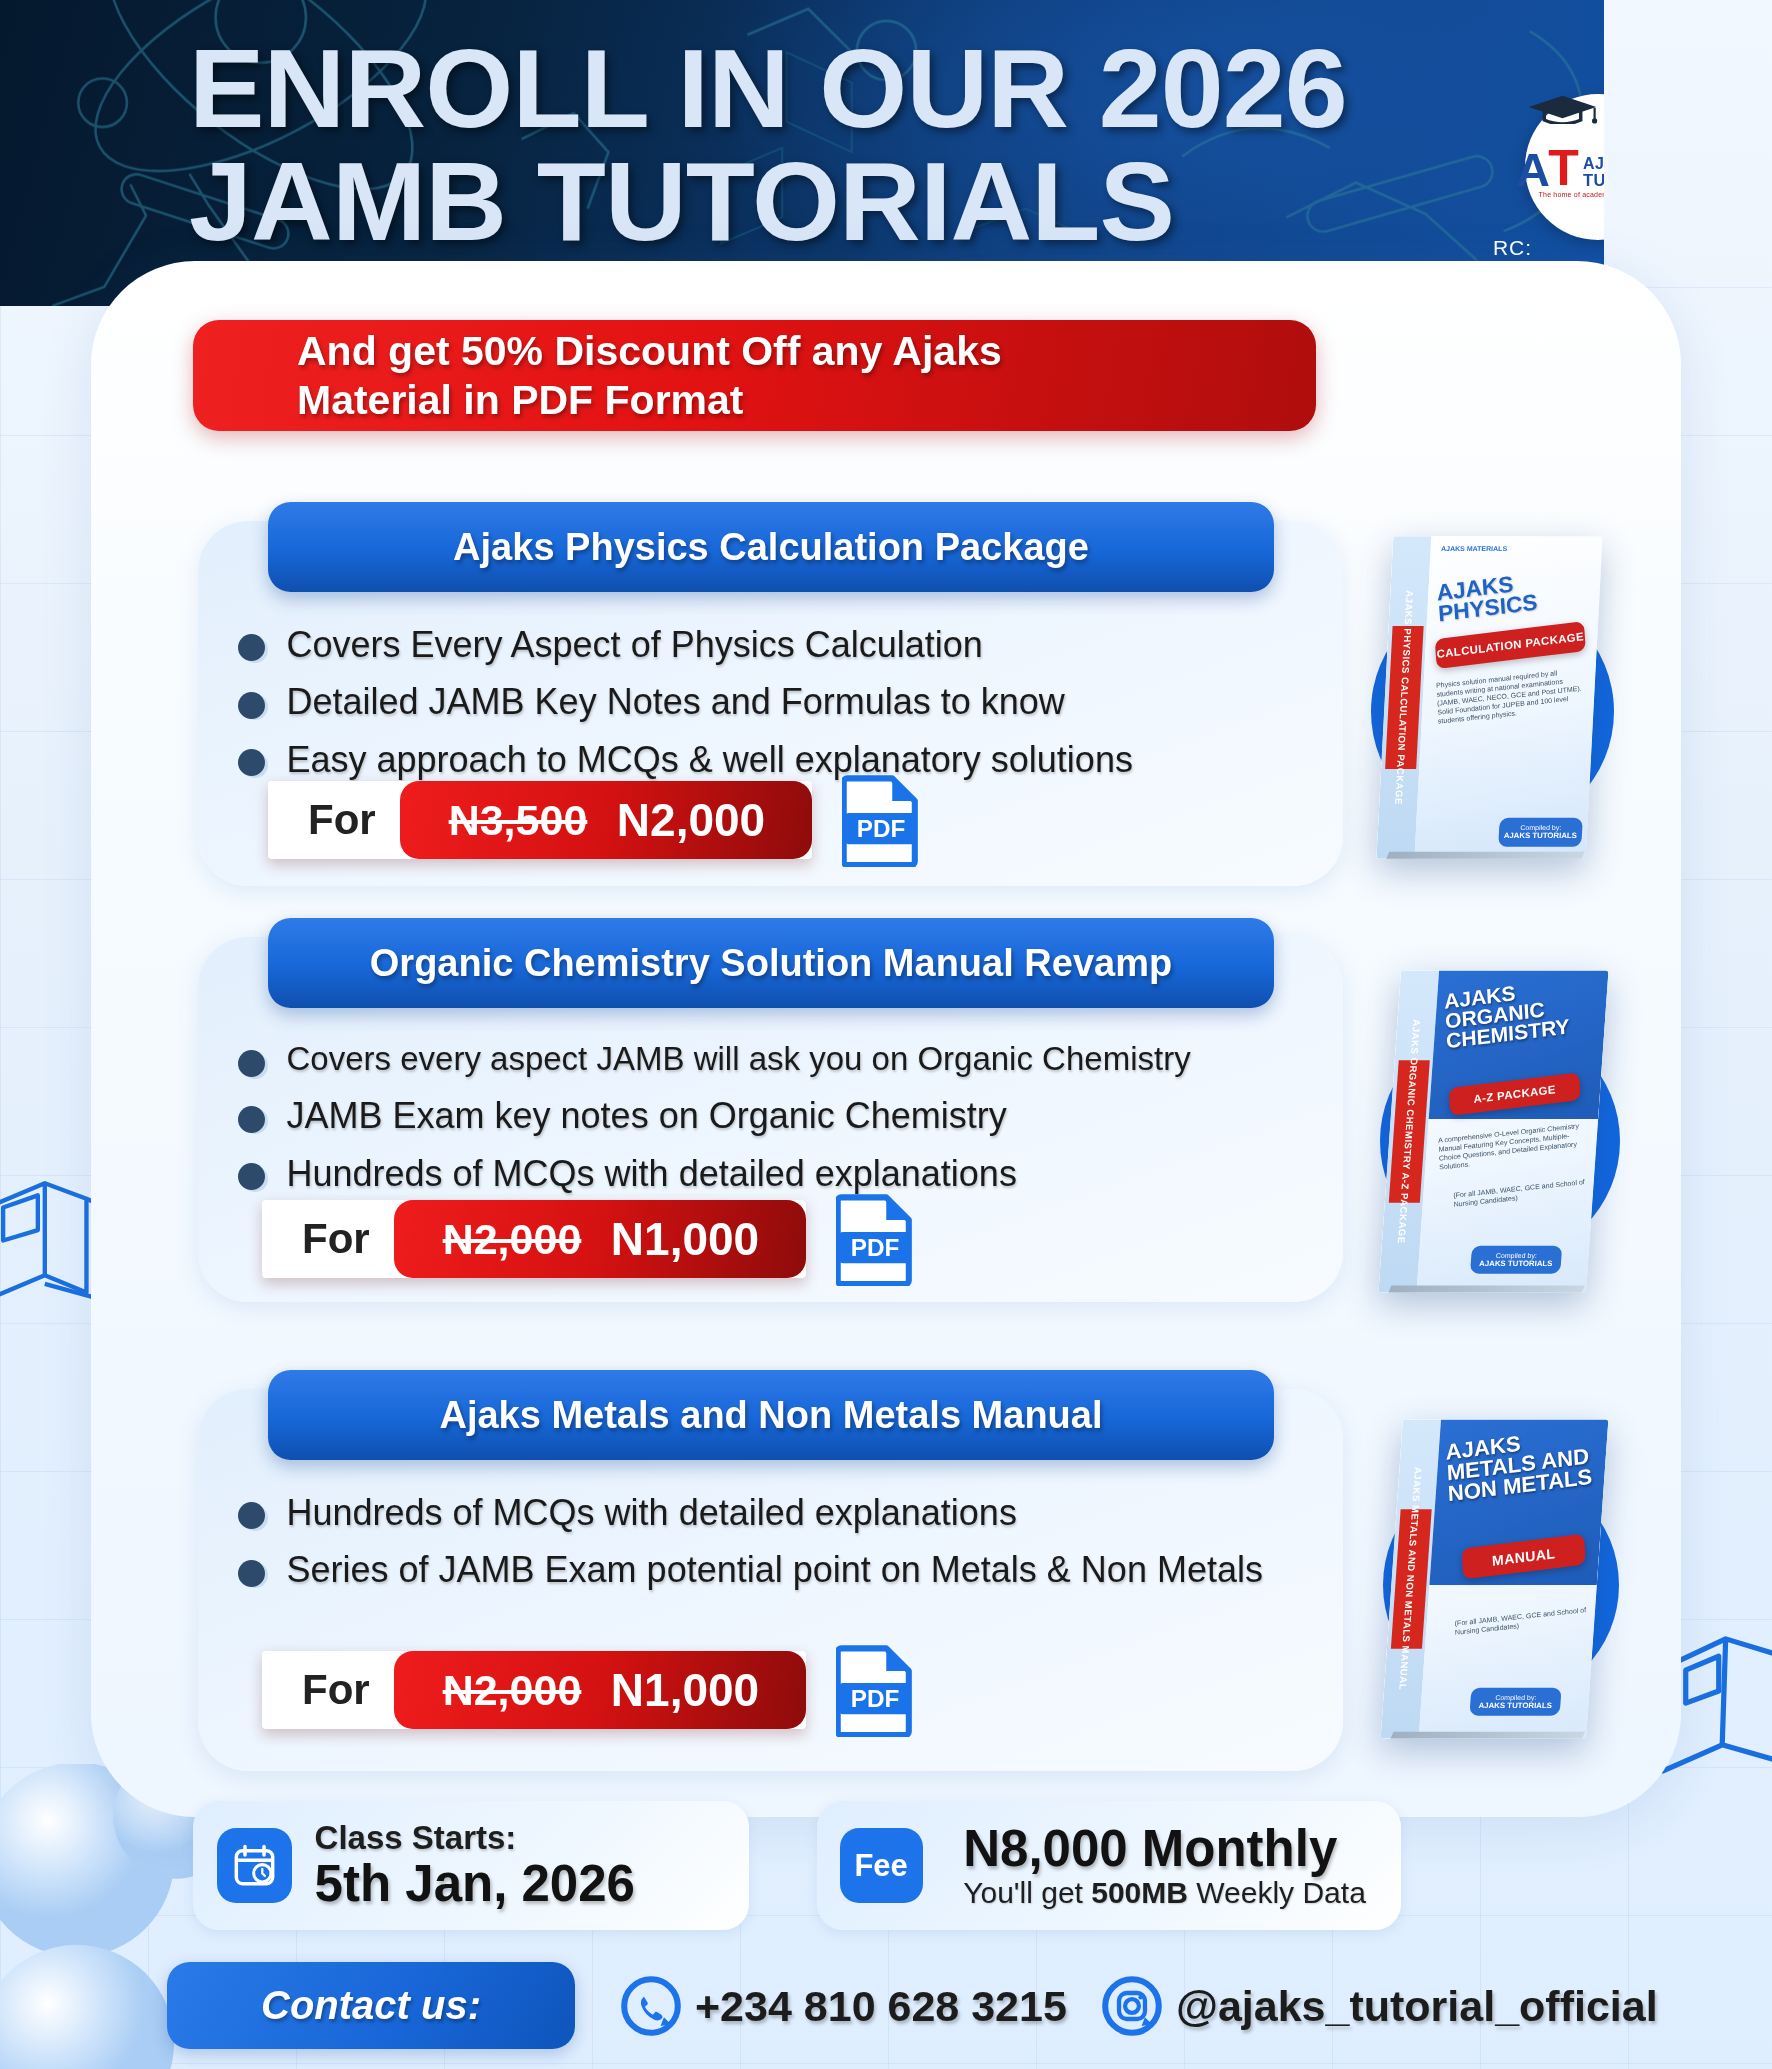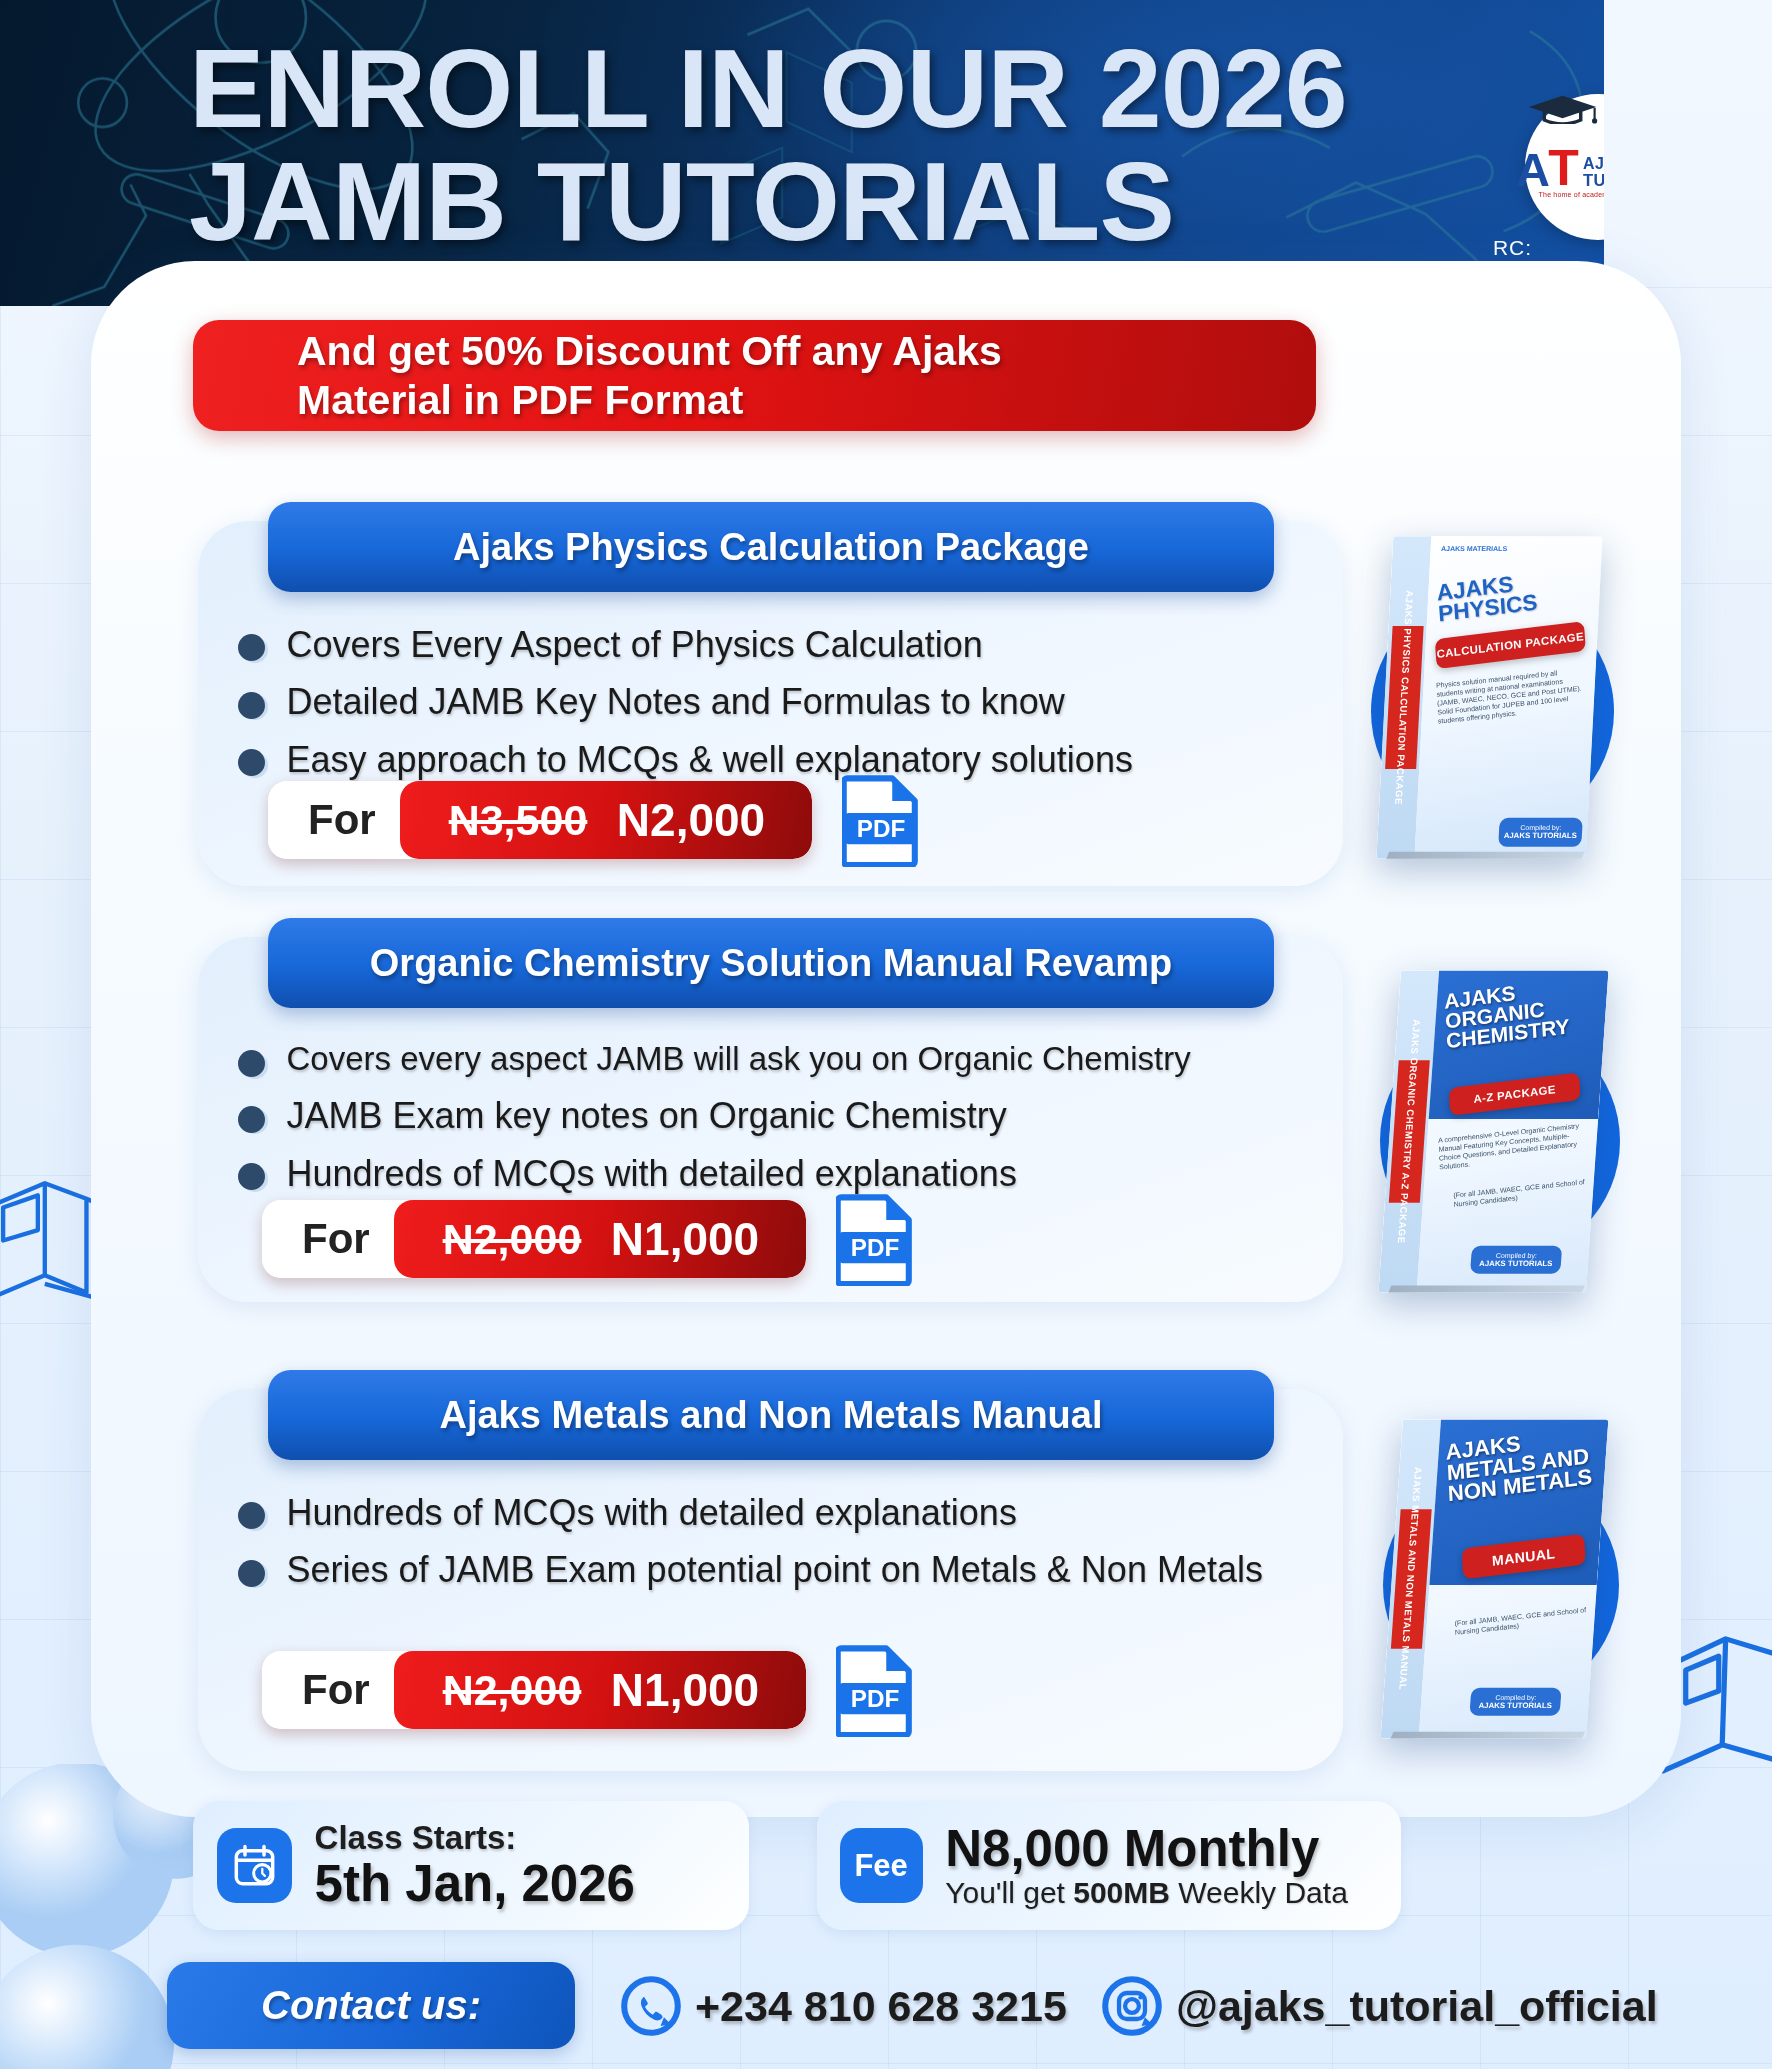--- a/index.html
+++ b/index.html
@@ -141,21 +141,21 @@
   }
   .bullet-text {
     font-size:36px; font-weight:500; color:#1a1a1a; line-height:1.16;
     text-shadow:0.9px 1.7px 2.6px rgba(0,0,0,.22);
   }
 
   
   .price-row { position:absolute; display:flex; align-items:center; }
   .price-pill {
     display:flex; align-items:stretch;
-    border-radius:19px; overflow:hidden;
+    border-radius:4px; overflow:hidden;
     box-shadow:0 5.2px 14px rgba(120,30,30,.25);
     background:#fff;
   }
   .price-for {
     background:#fff; color:#222;
     font-size:42px; font-weight:bold;
     padding:14px 31px 14px 40px;
     display:flex; align-items:center;
     border-radius:19px 0 0 19px;
   }
@@ -567,21 +567,21 @@
         <circle cx="35" cy="35" r="10" fill="#1d74ea" stroke="#fff" stroke-width="3.5"></circle>
         <path d="M35 30 v5 l3 3" stroke="#fff" stroke-width="2.6" fill="none" stroke-linecap="round"></path>
       </svg>
     </div>
     <div class="chip-text">
       <div class="chip-small">Class Starts:</div>
       <div class="chip-big">5th Jan, 2026</div>
     </div>
   </div>
 
-  <div class="info-chip" style="left:817px; top:1801px; width:584px; height:129px;">
+  <div class="info-chip" style="left:817px; top:1801px; width:584px; height:129px;gap:18px;">
     <div class="chip-fee-sq">
       <span>Fee</span>
     </div>
     <div class="chip-text">
       <div class="chip-big">N8,000 Monthly</div>
       <div class="chip-sub"><span>You'll get </span><b>500MB</b><span> Weekly Data</span></div>
     </div>
   </div>
 
   <div class="contact-pill">

